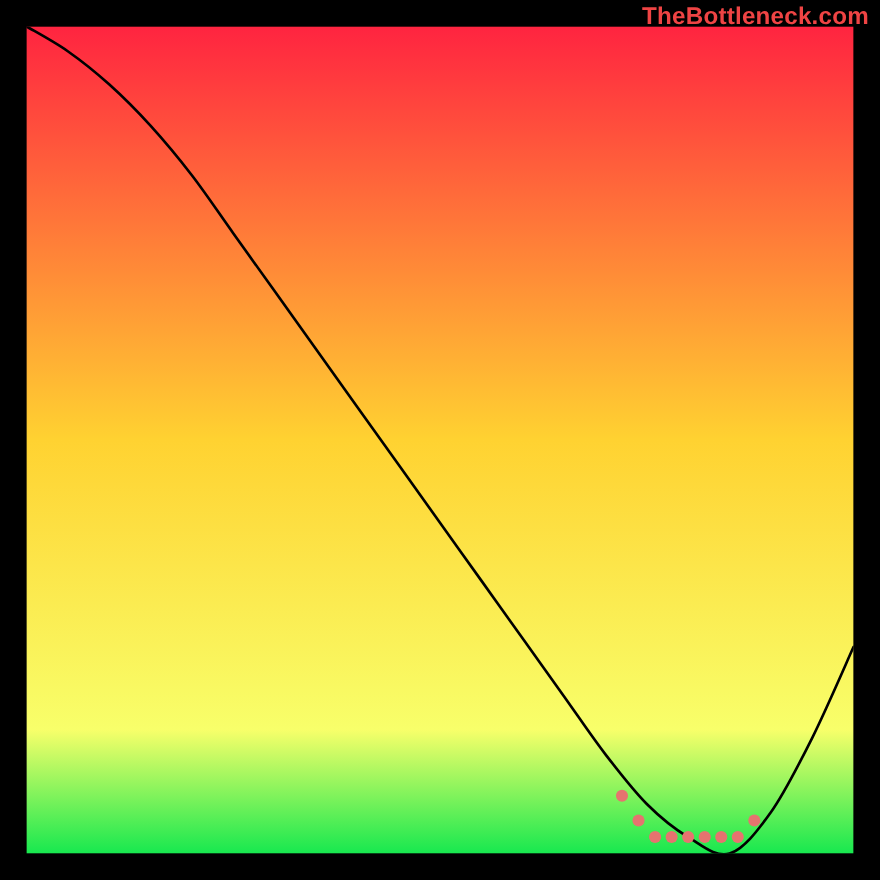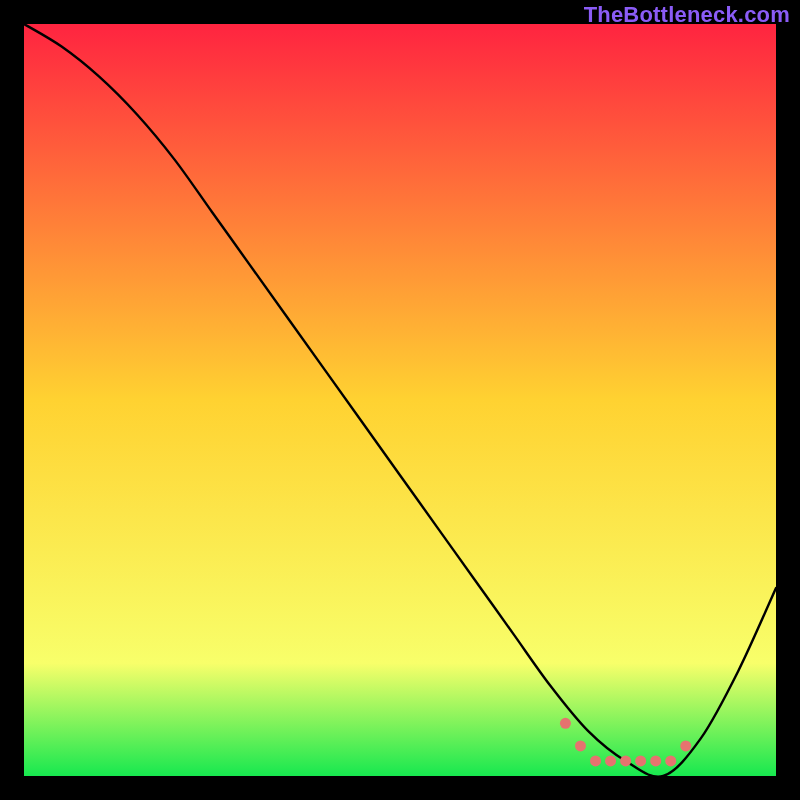--- a/index.html
+++ b/index.html
@@ -14,21 +14,21 @@
   .frame {
     position: relative;
     width: 800px;
     height: 800px;
     background: #000000;
   }
   .watermark {
     position: absolute;
     top: 2px;
     right: 10px;
-    color: #8b5cf6;
+    color: #ef4444;
     font-size: 22px;
     font-weight: 600;
     letter-spacing: 0.2px;
   }
   .plot {
     position: absolute;
     left: 24px;
     top: 24px;
     width: 752px;
     height: 752px;

